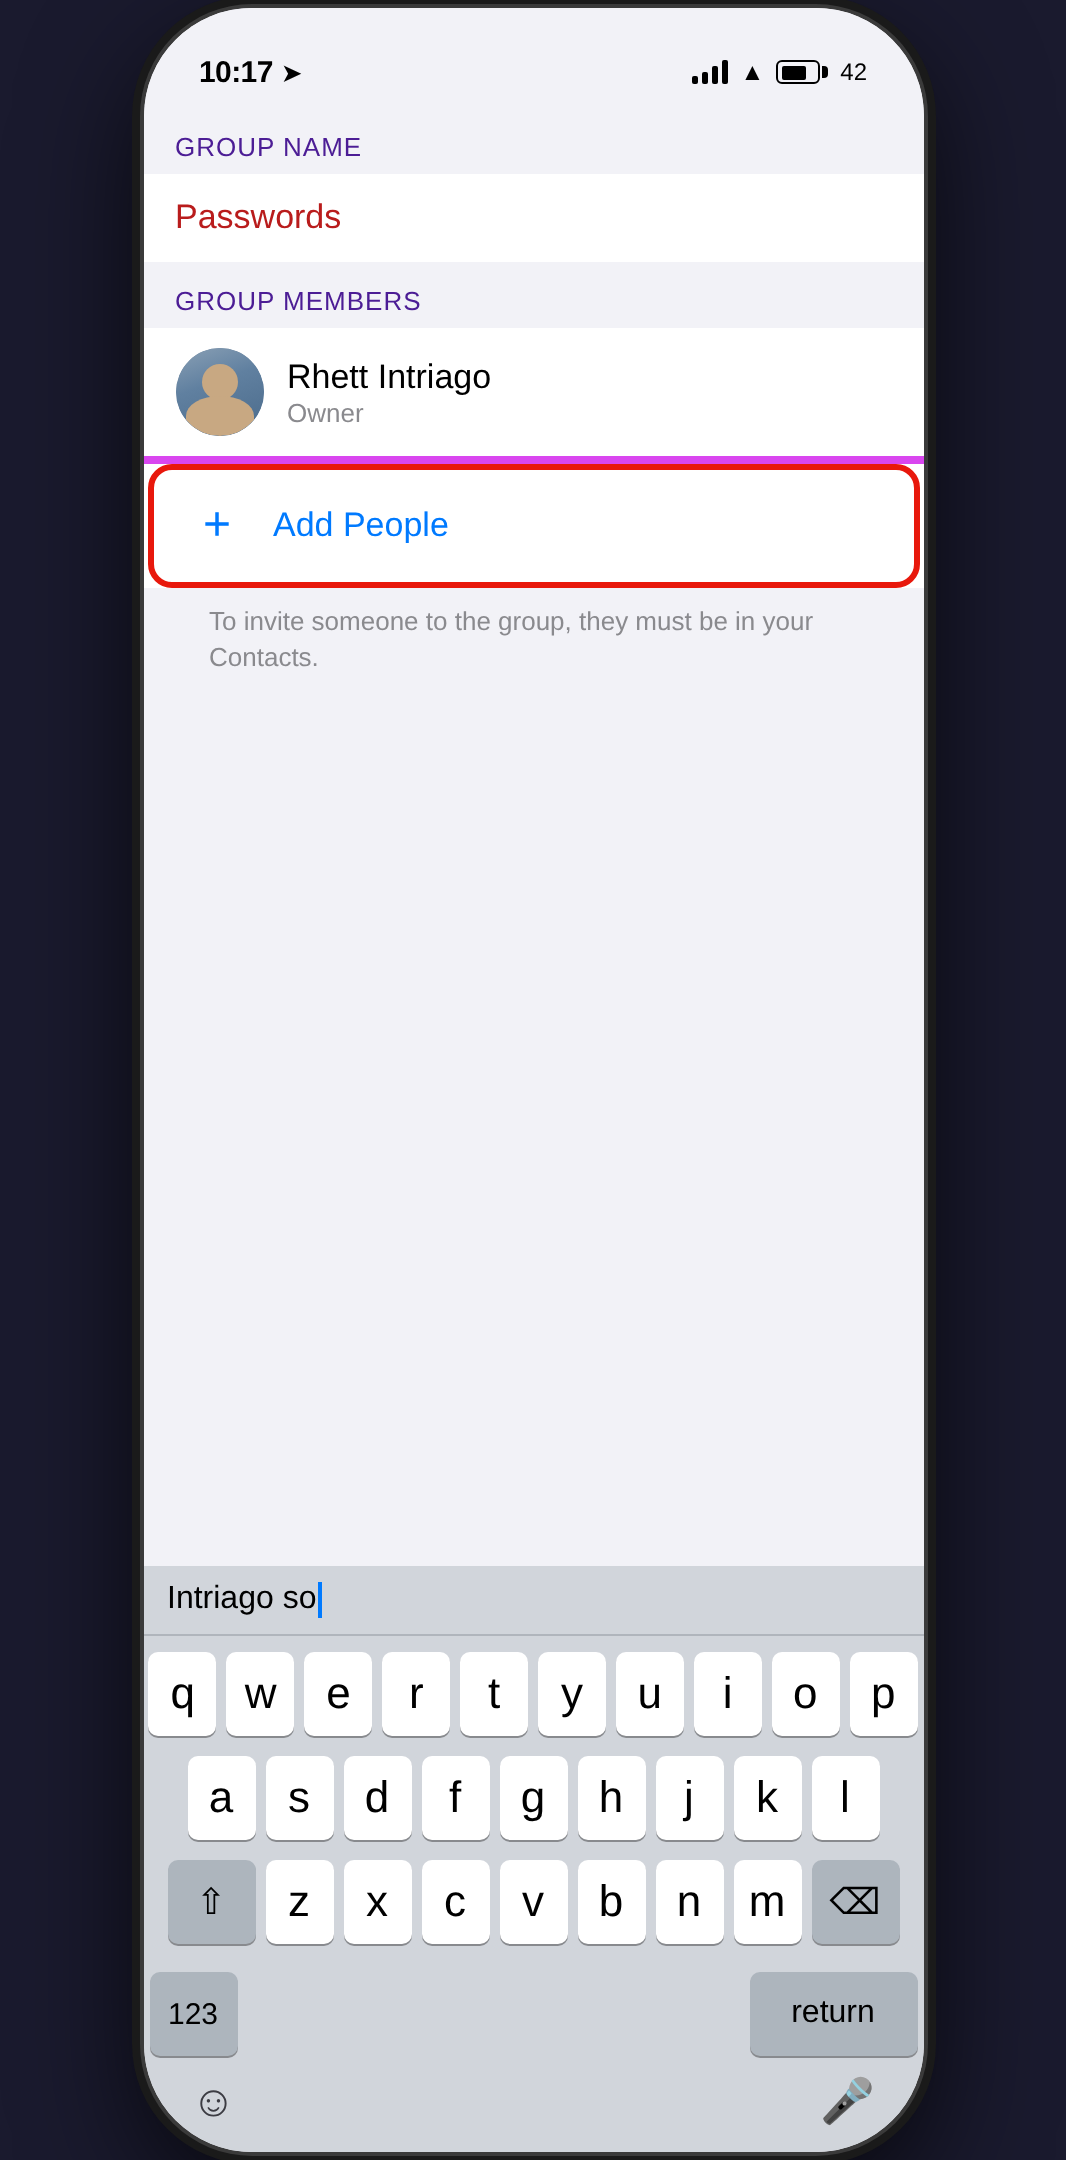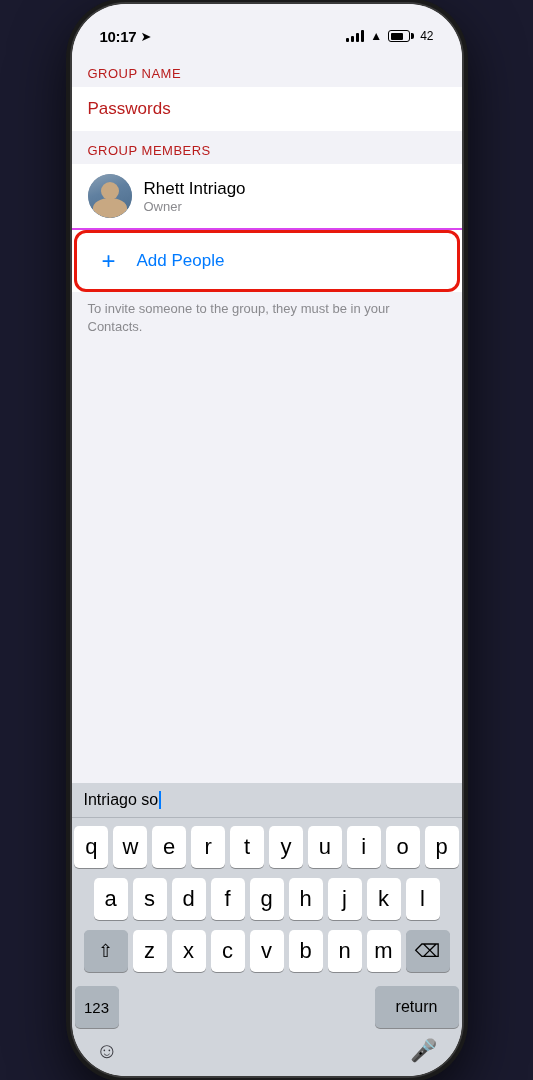--- a/index.html
+++ b/index.html
@@ -98,21 +98,21 @@
 
     
     .content {
       background: #f2f2f7;
       padding: 0;
     }
 
     .section-label {
       font-size: 13px;
       font-weight: 400;
-      color: #b91c1c;
+      color: #4c1d95;
       text-transform: uppercase;
       letter-spacing: 0.5px;
       padding: 12px 16px 6px;
     }
 
     .input-row {
       background: #fff;
       padding: 12px 16px;
       margin: 0;
     }
@@ -135,21 +135,21 @@
     .member-card {
       background: #fff;
       margin: 0;
     }
 
     .member-row {
       display: flex;
       align-items: center;
       padding: 10px 16px;
       background: #fff;
-      border-bottom: 2px solid #d946ef;
+      border-bottom: 4px solid #d946ef;
     }
 
     .member-avatar {
       width: 44px;
       height: 44px;
       border-radius: 50%;
       background: linear-gradient(135deg, #7a8fa6, #5a7a9a);
       margin-right: 12px;
       overflow: hidden;
       flex-shrink: 0;
@@ -231,21 +231,21 @@
     }
 
     .add-label {
       font-size: 17px;
       color: #007aff;
     }
 
     .invite-note {
       font-size: 13px;
       color: #8a8a8e;
-      padding: 8px 16px 16px;
+      padding: 8px 33px 16px;
       line-height: 1.4;
     }
 
     
     .keyboard-area {
       position: absolute;
       bottom: 0;
       left: 0;
       right: 0;
       background: #d1d5db;

